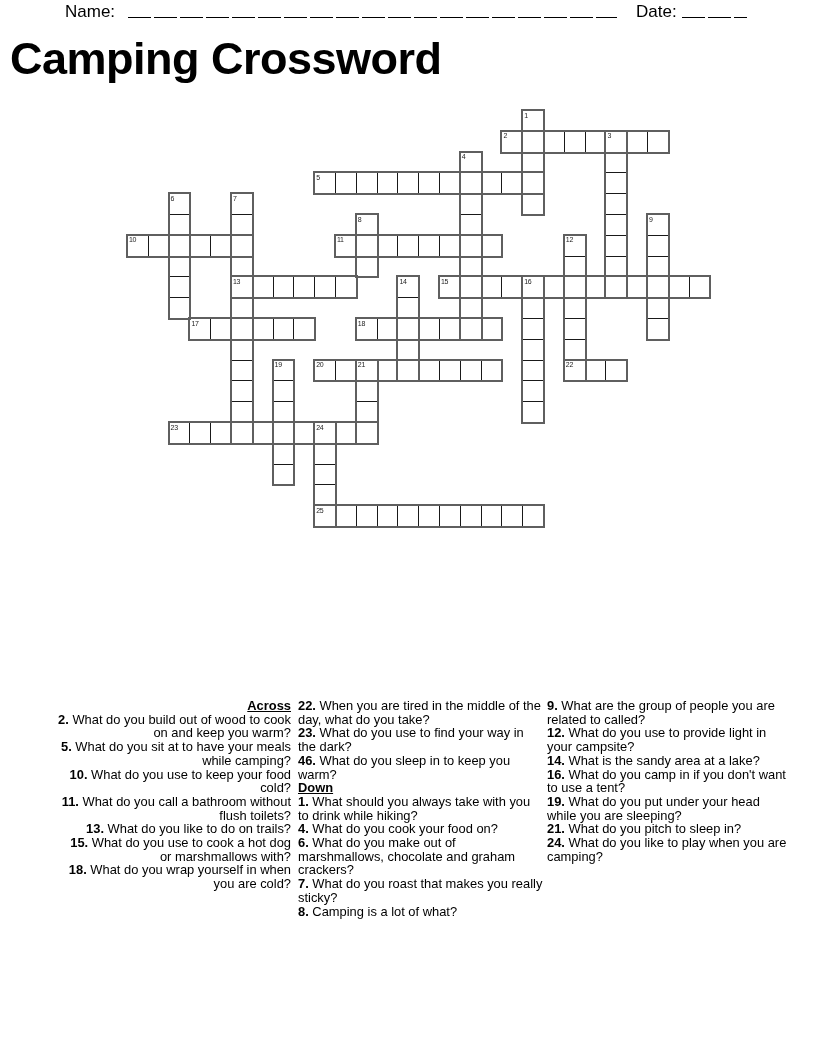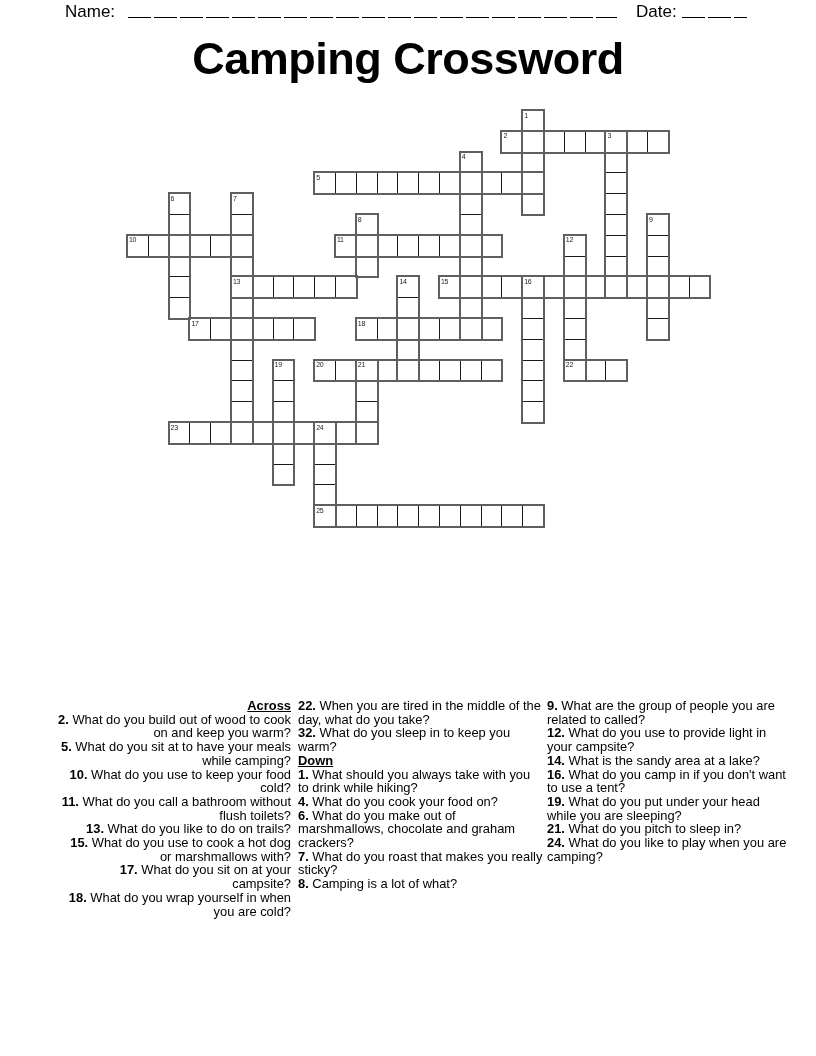--- a/index.html
+++ b/index.html
@@ -14,21 +14,21 @@
   .date-label{left:626px;}
   .write-line{
     position:absolute;top:16px;height:2px;
     background:repeating-linear-gradient(90deg,#000 0 23px,transparent 23px 26px);
     background-size:100% 1.5px;background-position:bottom;background-repeat:no-repeat;
   }
   .name-line{left:118px;width:489px;}
   .date-line{left:672px;width:65px;}
   
   .title{
-    position:absolute;left:0;right:0;top:33px;margin:0;text-align:center;
+    position:absolute;left:0;right:0;top:33px;margin:0;
     font-size:45px;font-weight:600;letter-spacing:-0.5px;color:#000;
   }
   
   .grid{position:absolute;left:117px;top:110px;width:584px;height:418px;}
   .cell{
     position:absolute;width:21.8px;height:21.8px;box-sizing:border-box;
     border:1px solid #191919;background:#fff;
   }
   .outline{
     position:absolute;box-sizing:border-box;border:2px solid #5f5f5f;
@@ -272,26 +272,26 @@
 
   <div class="clues" id="clues">
       <div class="clue-col col1">
         <div class="clue-head">Across</div>
         <p class="clue"><b>2.</b> What do you build out of wood to cook on and keep you warm?</p>
         <p class="clue"><b>5.</b> What do you sit at to have your meals while camping?</p>
         <p class="clue"><b>10.</b> What do you use to keep your food cold?</p>
         <p class="clue"><b>11.</b> What do you call a bathroom without flush toilets?</p>
         <p class="clue"><b>13.</b> What do you like to do on trails?</p>
         <p class="clue"><b>15.</b> What do you use to cook a hot dog or marshmallows with?</p>
-        <p class="clue"><b>17.</b> What do you sit on at your campsite?</p>
         <p class="clue"><b>18.</b> What do you wrap yourself in when you are cold?</p>
       </div>
       <div class="clue-col col2">
         <p class="clue"><b>22.</b> When you are tired in the middle of the day, what do you take?</p>
-        <p class="clue"><b>32.</b> What do you sleep in to keep you warm?</p>
+        <p class="clue"><b>23.</b> What do you use to find your way in the dark?</p>
+        <p class="clue"><b>46.</b> What do you sleep in to keep you warm?</p>
         <div class="clue-head">Down</div>
         <p class="clue"><b>1.</b> What should you always take with you to drink while hiking?</p>
         <p class="clue"><b>4.</b> What do you cook your food on?</p>
         <p class="clue"><b>6.</b> What do you make out of marshmallows, chocolate and graham crackers?</p>
         <p class="clue"><b>7.</b> What do you roast that makes you really sticky?</p>
         <p class="clue"><b>8.</b> Camping is a lot of what?</p>
       </div>
       <div class="clue-col col3">
         <p class="clue"><b>9.</b> What are the group of people you are related to called?</p>
         <p class="clue"><b>12.</b> What do you use to provide light in your campsite?</p>

